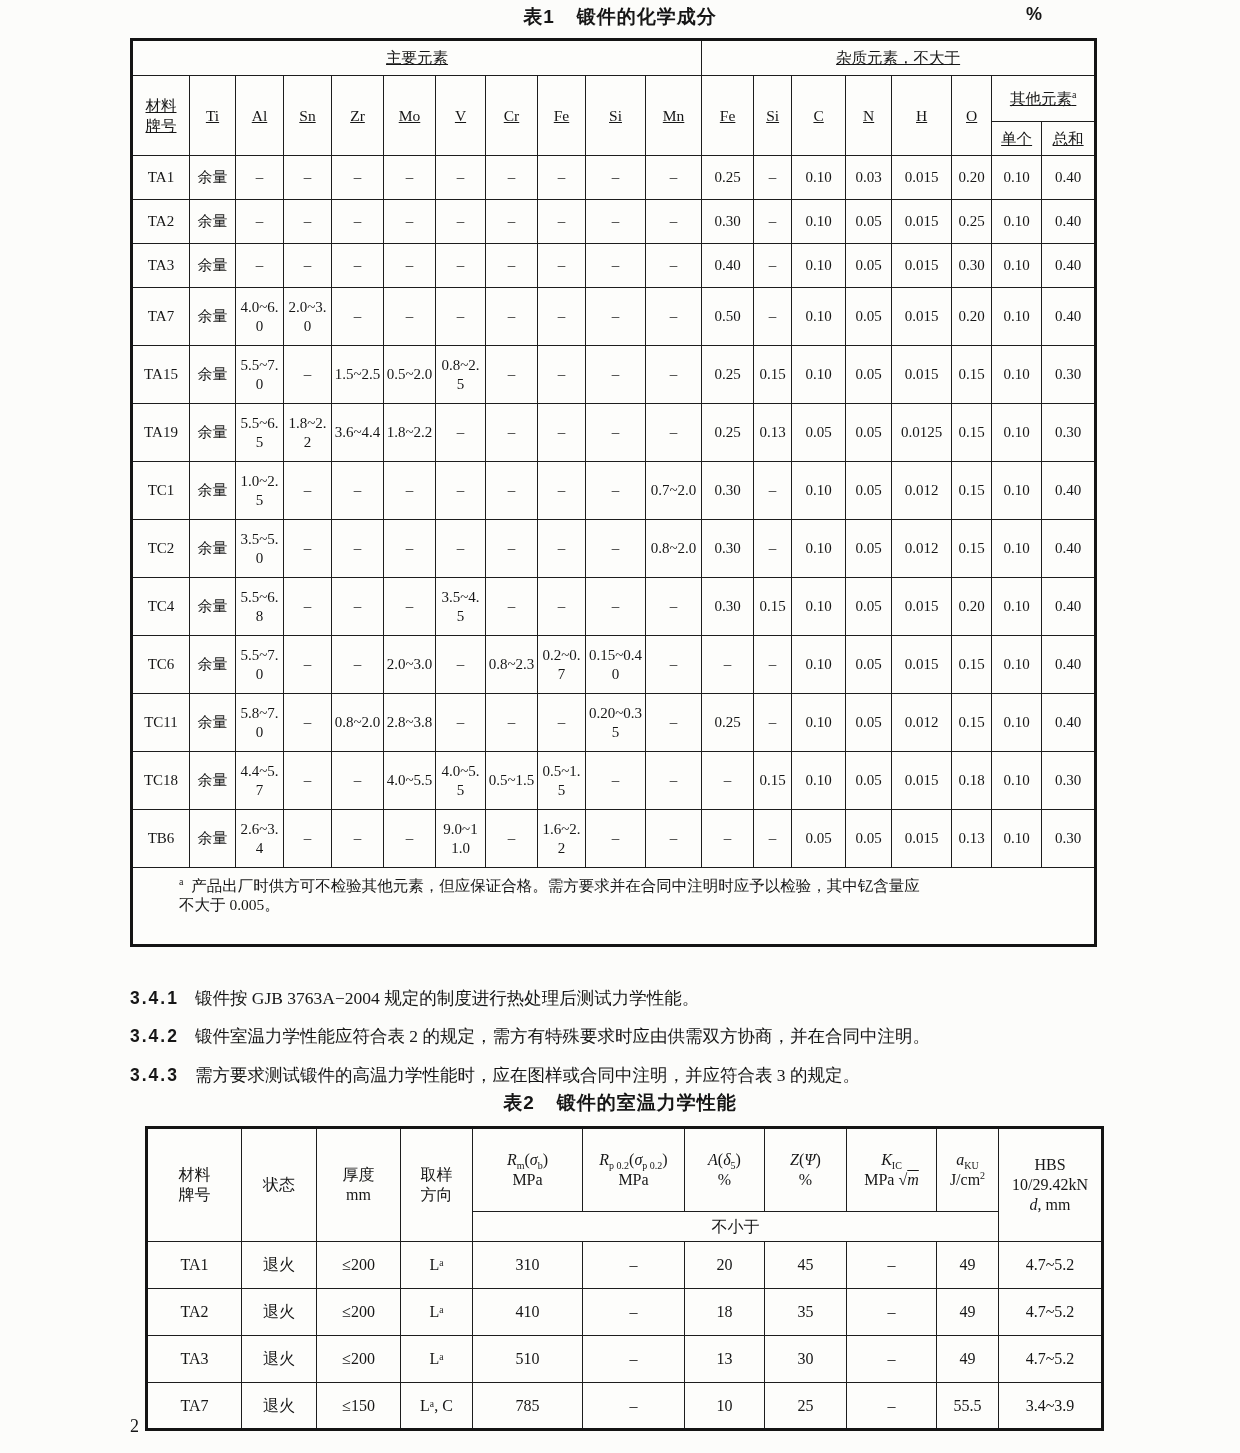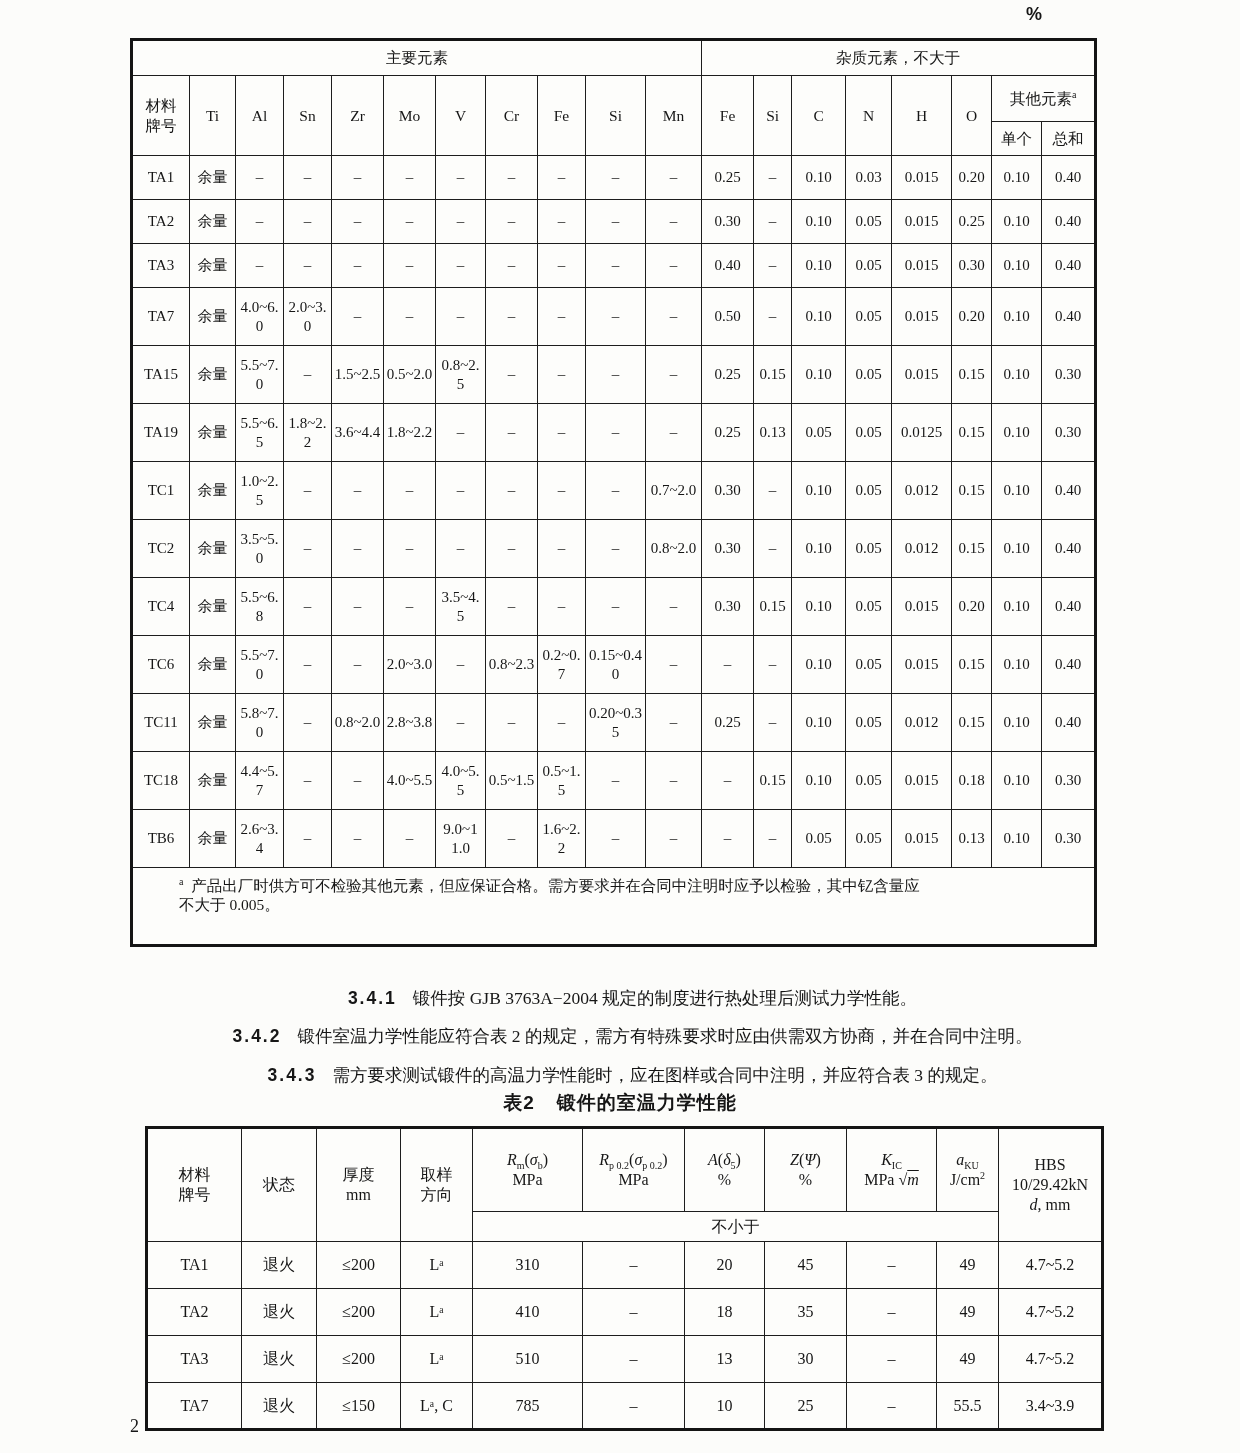--- a/index.html
+++ b/index.html
@@ -32,36 +32,36 @@
     font-weight:normal;
     padding:1px 2px;
     line-height:1.25;
   }
   table{border:3px solid #141414;}
   
   #table1{position:absolute;left:130px;top:38px;width:962px;font-size:15px;}
   #table1 thead tr.gr{height:36px;}
   #table1 thead tr.el{height:46px;}
   #table1 thead tr.ot{height:34px;}
-  #table1 thead th{font-size:15.5px;}
+  #table1 thead th{font-size:15.5px;text-decoration:underline;}
   #table1 tbody td{word-break:break-all;}
   #table1 tbody tr{height:44px;}
   #table1 tbody tr.tall{height:58px;}
   #table1 tfoot td{
     text-align:left;vertical-align:top;
     padding:8px 14px 10px 46px;
     font-size:15.5px;height:58px;
     word-break:normal;
   }
   #table1 tfoot .fn-line{display:block;font-family:Liberation Serif, serif;}
   sup{font-size:10px;line-height:0;}
   sub{font-size:10px;line-height:0;}
   
   .paras{position:absolute;left:130px;top:986px;width:1005px;font-size:17.5px;}
-  .paras p{margin:0 0 13px 0;line-height:1.45;text-align:center;}
+  .paras p{margin:0 0 13px 0;line-height:1.45;}
   .paras .pnum{
     font-family:"Liberation Sans","DejaVu Sans",sans-serif;
     font-weight:bold;margin-right:16px;letter-spacing:2px;
   }
   
   #table2{position:absolute;left:145px;top:1126px;width:956px;font-size:16px;}
   #table2 thead tr.h1{height:84px;}
   #table2 thead tr.h2{height:30px;}
   #table2 thead th{font-size:16px;}
   #table2 tbody tr{height:47px;}
@@ -71,20 +71,23 @@
   .pagenum{
     position:absolute;left:130px;top:1416px;
     font-size:18px;
   }
 </style>
 </head>
 <body>
 
 <div class="page">
 
+  <div class="caption" style="top:4px;">
+    <span class="cap-label">表1</span><span>锻件的化学成分</span>
+  </div>
   <div class="t1-unit">%</div>
 
   <table id="table1">
     <colgroup>
       <col style="width:58px">
         <col style="width:46px">
         <col style="width:48px">
         <col style="width:48px">
       <col style="width:52px">
         <col style="width:52px">

